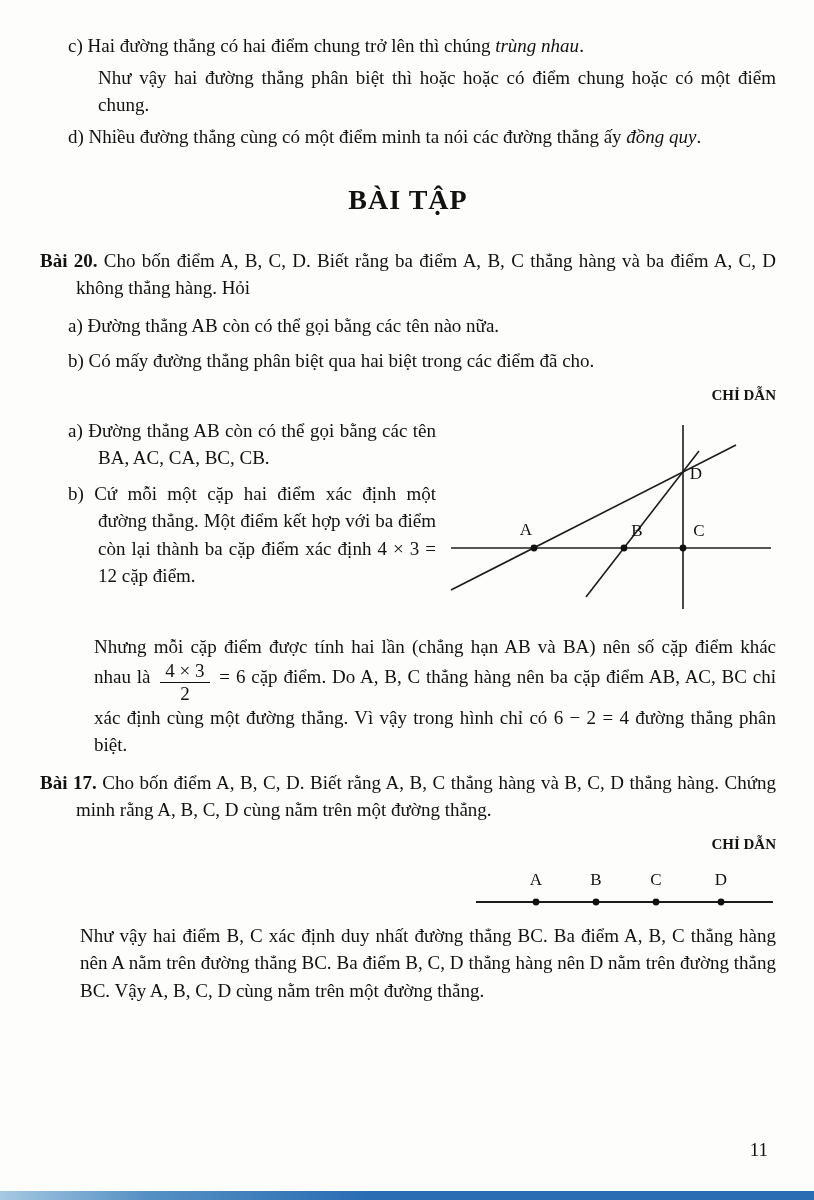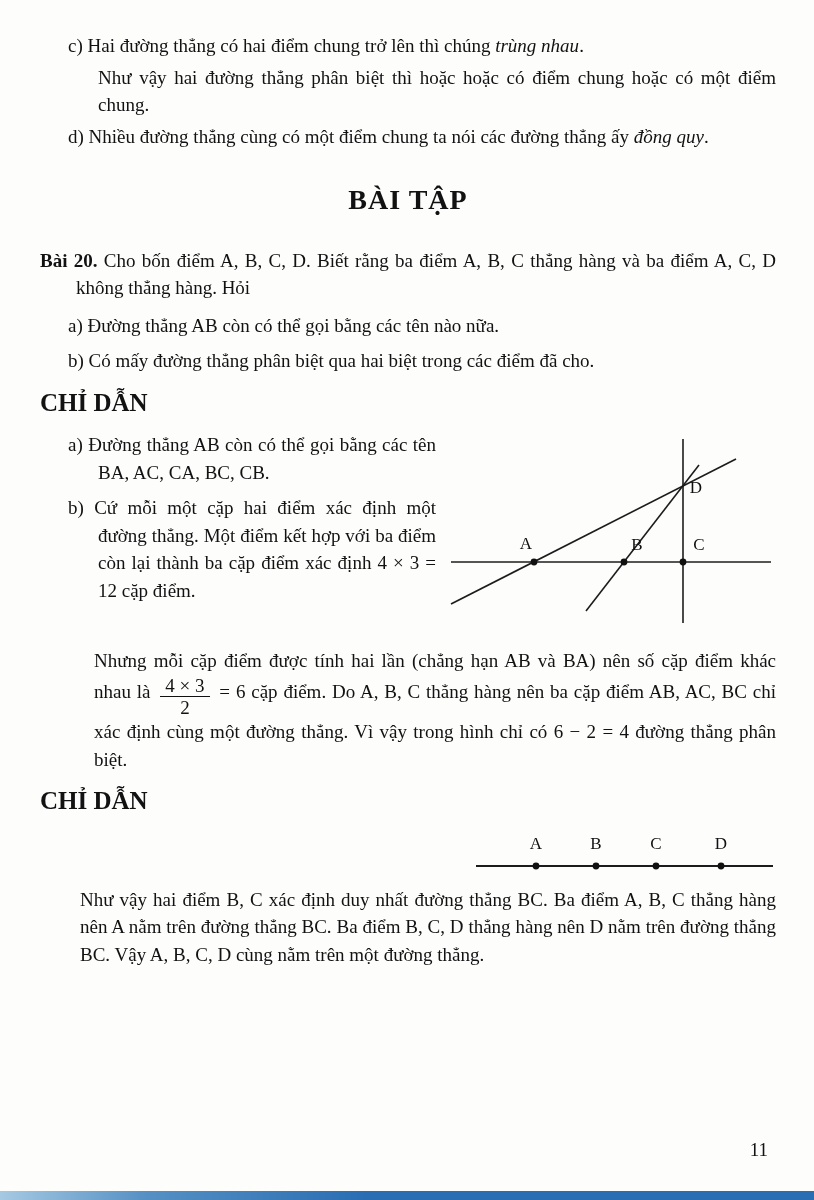--- a/index.html
+++ b/index.html
@@ -12,21 +12,21 @@
   }
   .page { padding:32px 38px 0 40px; text-align:justify; }
 
   .intro { margin-left:28px; }
   .hang { padding-left:30px; text-indent:-30px; margin-bottom:4px; }
   .cont { margin-left:30px; margin-bottom:4px; }
   i { font-style:italic; }
   b { font-weight:bold; }
 
   .section-title { text-align:center; font-weight:bold; font-size:28px; letter-spacing:1px; margin:30px 0 26px; }
-  .guide-title { text-align:left; font-weight:bold; font-size:25px; margin:10px 0 10px; clear:none; }
+  .guide-title { text-align:right; font-weight:bold; font-size:15px; margin:10px 0 10px; clear:none; }
 
   .prob { padding-left:36px; text-indent:-36px; margin-bottom:10px; }
   .prob-item { margin-left:28px; padding-left:26px; text-indent:-26px; margin-bottom:8px; }
 
   .guide-item { margin-left:28px; padding-left:30px; text-indent:-30px; margin-bottom:8px; }
 
   .fig1 { float:right; margin:0 0 4px 10px; }
   .fig2 { float:right; margin:2px 0 0 14px; }
   svg text { font-family:"Liberation Serif", serif; font-size:17px; fill:#111; }
   svg line { stroke:#1c1c1c; }
@@ -44,21 +44,21 @@
     background:linear-gradient(90deg,#a6c9e2 0%,#5590c4 18%,#2a6db3 45%,#2a6db3 100%); }
 </style>
 </head>
 <body>
 
 <div class="page">
 
   <div class="intro">
     <p class="hang"><span>c)</span> <span>Hai đường thẳng có hai điểm chung trở lên thì chúng </span><i>trùng nhau</i><span>.</span></p>
     <p class="cont">Như vậy hai đường thẳng phân biệt thì hoặc hoặc có điểm chung hoặc có một điểm chung.</p>
-    <p class="hang"><span>d)</span> <span>Nhiều đường thẳng cùng có một điểm chung ta nói các đường thẳng ấy </span><i>đồng quy</i><span>.</span></p>
+    <p class="hang"><span>d)</span> <span>Nhiều đường thẳng cùng có một điểm minh ta nói các đường thẳng ấy </span><i>đồng quy</i><span>.</span></p>
   </div>
 
   <h1 class="section-title">BÀI TẬP</h1>
 
   <p class="prob"><b>Bài 20.</b> <span>Cho bốn điểm A, B, C, D. Biết rằng ba điểm A, B, C thẳng hàng và ba điểm A, C, D không thẳng hàng. Hỏi</span></p>
   <p class="prob-item"><span>a)</span> <span>Đường thẳng AB còn có thể gọi bằng các tên nào nữa.</span></p>
   <p class="prob-item"><span>b)</span> <span>Có mấy đường thẳng phân biệt qua hai biệt trong các điểm đã cho.</span></p>
 
   <h2 class="guide-title">CHỈ DẪN</h2>
 
@@ -82,20 +82,21 @@
     </svg>
 
     <p class="guide-item"><span>a)</span> <span>Đường thẳng AB còn có thể gọi bằng các tên BA, AC, CA, BC, CB.</span></p>
     <p class="guide-item"><span>b)</span> <span>Cứ mỗi một cặp hai điểm xác định một đường thẳng. Một điểm kết hợp với ba điểm còn lại thành ba cặp điểm xác định 4 × 3 = 12 cặp điểm.</span></p>
 
     <p class="calc"><span>Nhưng mỗi cặp điểm được tính hai lần (chẳng hạn AB và BA) nên số cặp điểm khác nhau là</span>
       <span class="frac"><span class="num">4 × 3</span><span class="den">2</span></span>
       <span>= 6 cặp điểm. Do A, B, C thẳng hàng nên ba cặp điểm AB, AC, BC chỉ xác định cùng một đường thẳng. Vì vậy trong hình chỉ có 6 − 2 = 4 đường thẳng phân biệt.</span></p>
   </div>
 
+  <p class="prob"><b>Bài 17.</b> <span>Cho bốn điểm A, B, C, D. Biết rằng A, B, C thẳng hàng và B, C, D thẳng hàng. Chứng minh rằng A, B, C, D cùng nằm trên một đường thẳng.</span></p>
 
   <h2 class="guide-title">CHỈ DẪN</h2>
 
   <div>
     <svg class="fig2" width="300" height="54" viewBox="0 0 300 54">
       <line x1="0" y1="34" x2="297" y2="34" stroke-width="2"></line>
       <circle cx="60" cy="34" r="3.4" fill="#111"></circle>
       <circle cx="120" cy="34" r="3.4" fill="#111"></circle>
       <circle cx="180" cy="34" r="3.4" fill="#111"></circle>
       <circle cx="245" cy="34" r="3.4" fill="#111"></circle>

